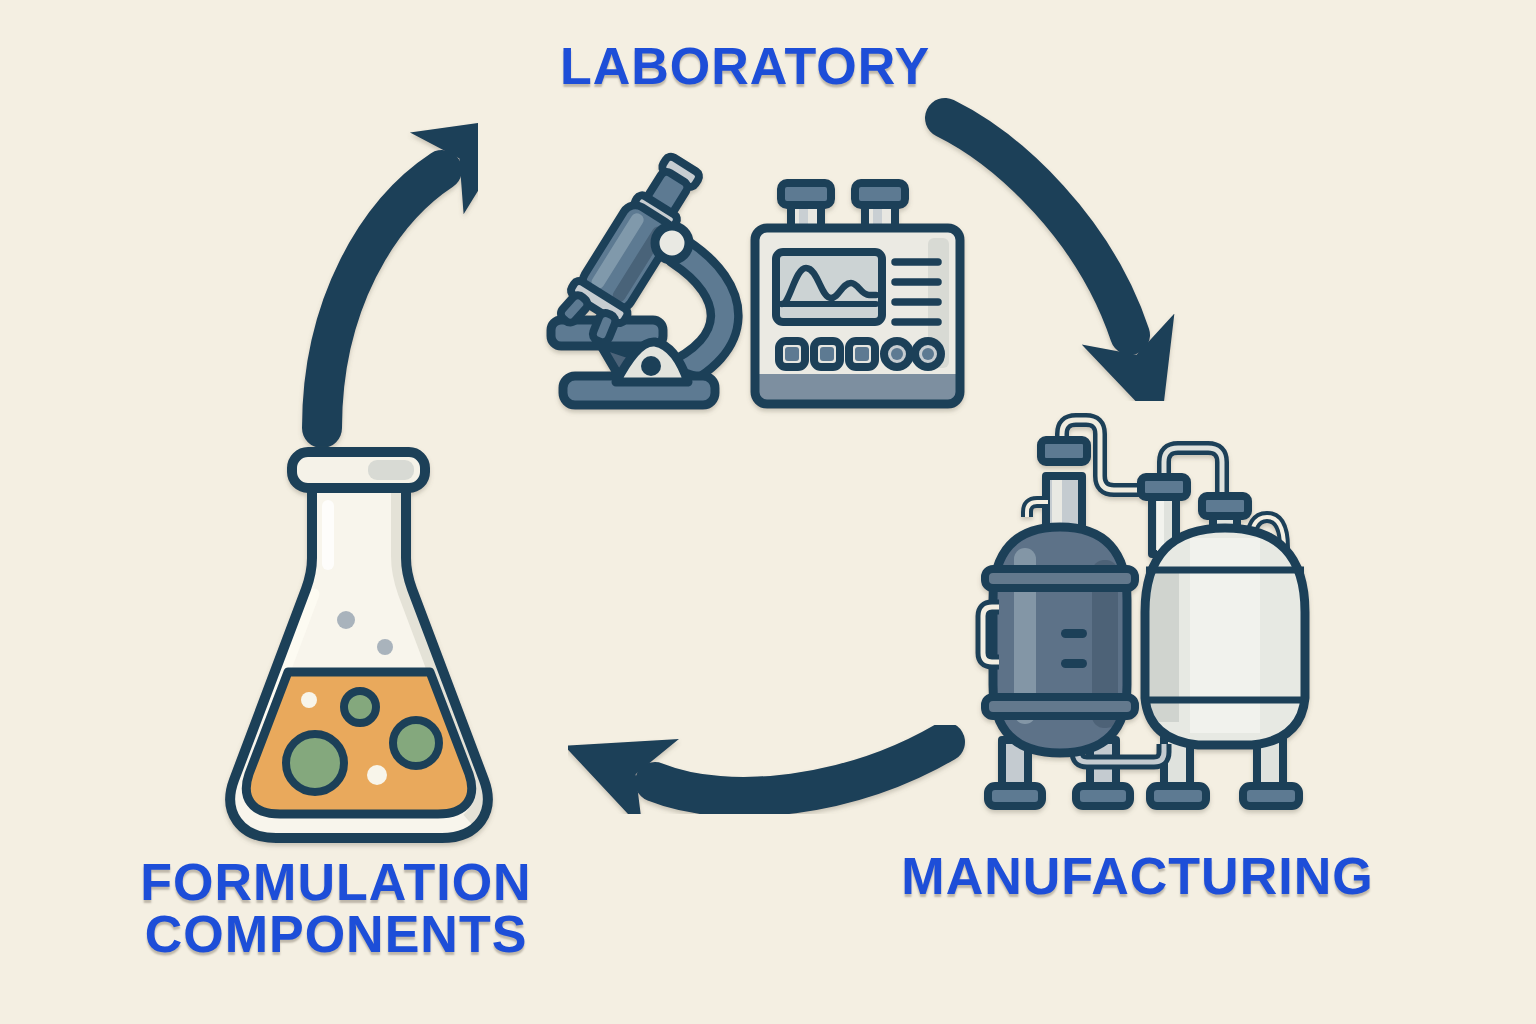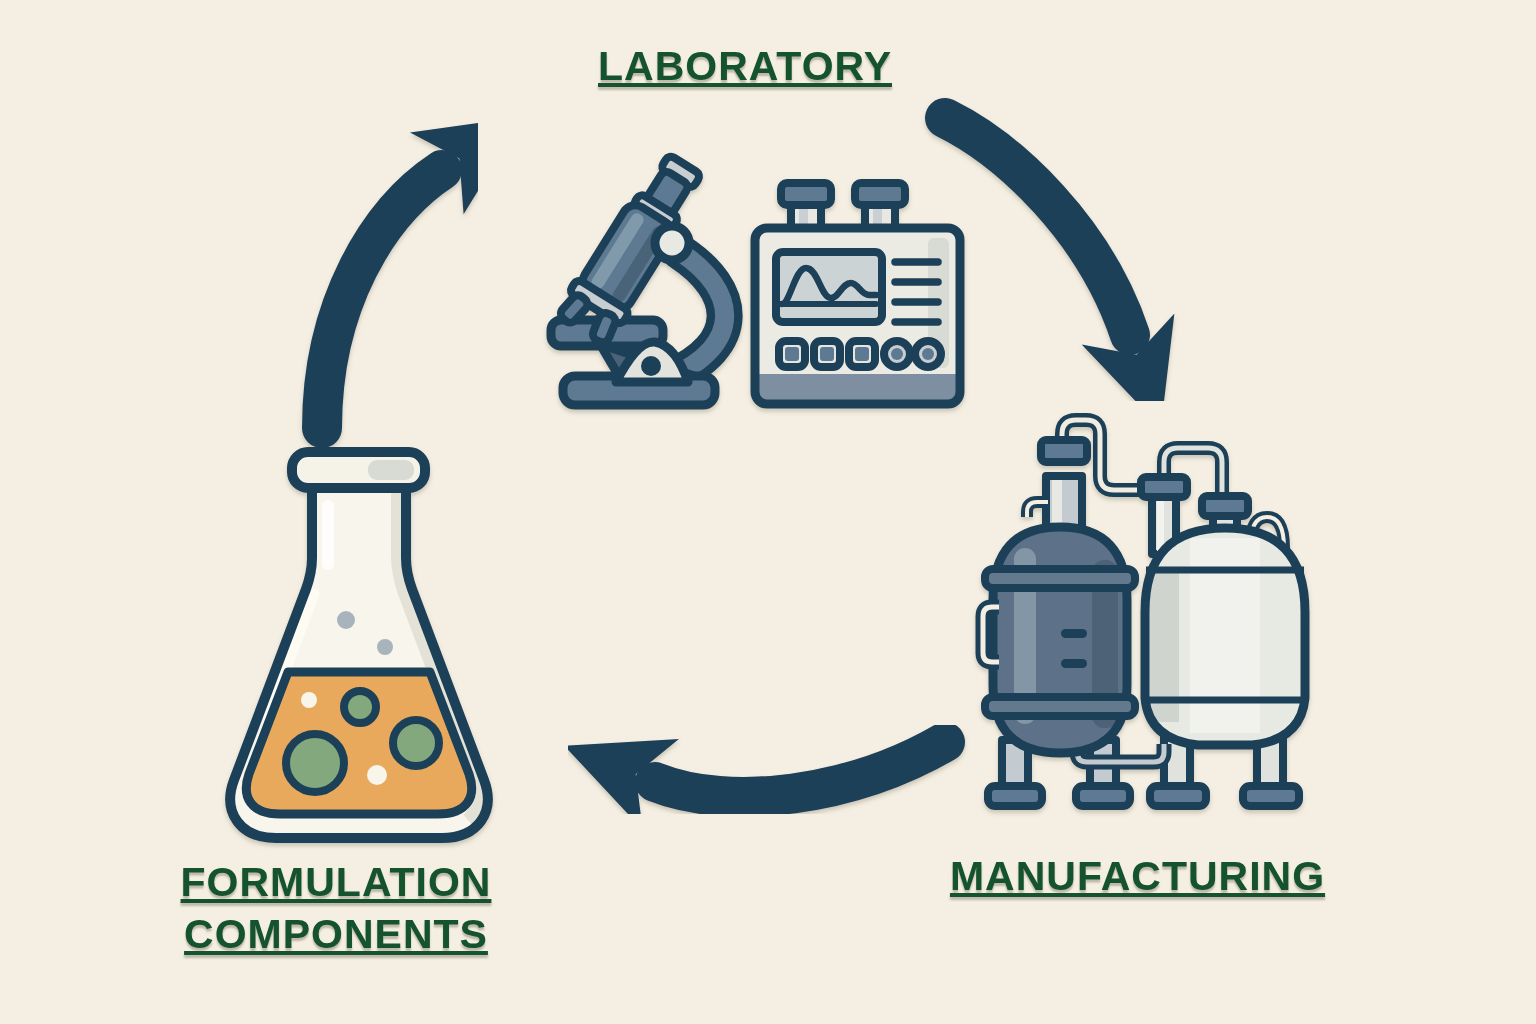--- a/index.html
+++ b/index.html
@@ -6,30 +6,29 @@
   .canvas{
     position:relative;
     width:1536px;height:1024px;
     background:#f4efe2;
     overflow:hidden;
     font-family:"Liberation Sans", sans-serif;
   }
   .canvas svg{position:absolute;left:0;top:0;}
   .node-label{
     position:absolute;
-    color:#14532d;
+    color:#1d4ed8;
     font-weight:700;
-    font-size:41px;
+    font-size:52px;
     letter-spacing:1px;
     line-height:52px;
     text-align:center;
     white-space:nowrap;
     text-shadow:0 3px 2px rgba(110,100,85,.40);
     user-select:none;
-    text-decoration:underline;
   }
   .node-label div{white-space:nowrap;}
   .lab-label{left:510px;top:40px;width:470px;}
   .mfg-label{left:900px;top:850px;width:475px;}
   .form-label{left:110px;top:856px;width:452px;}
 </style>
 </head>
 <body>
 
 <div class="canvas">

